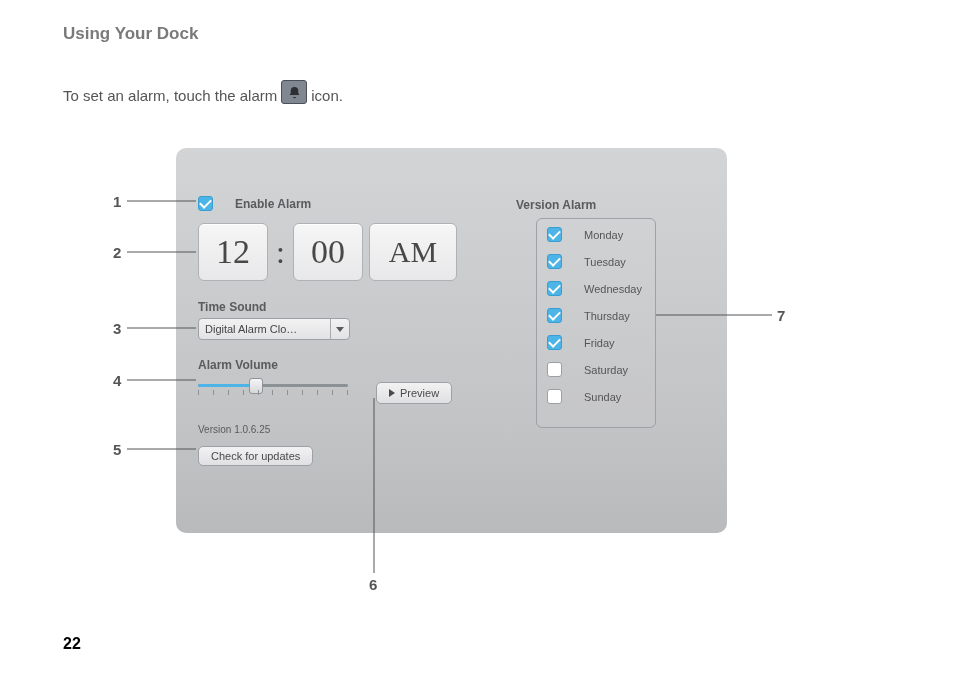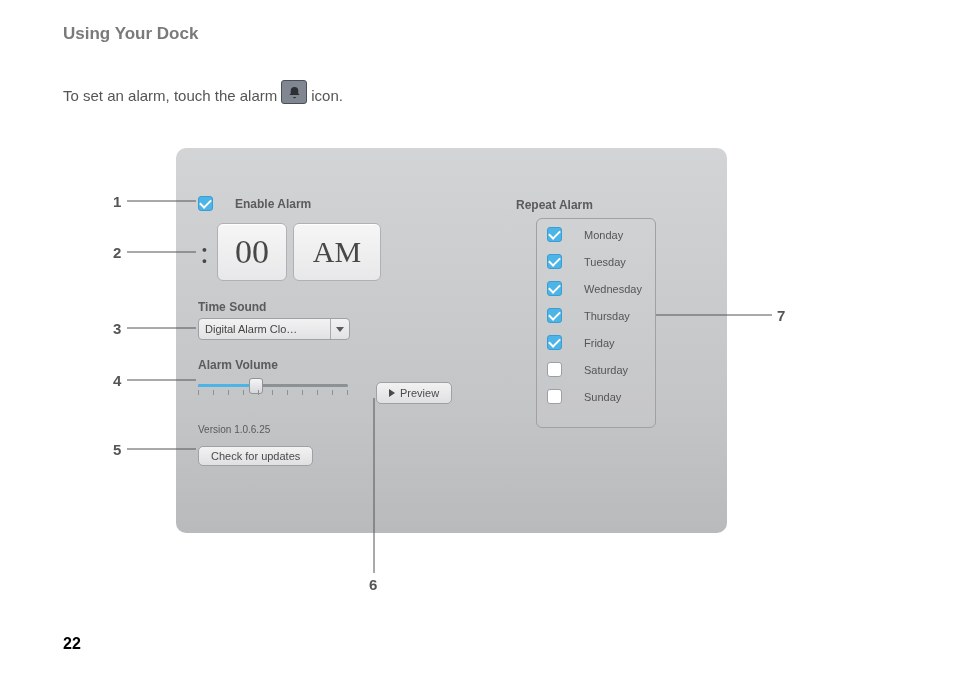--- a/index.html
+++ b/index.html
@@ -339,20 +339,21 @@
 </div>
 
 <div class="dialog">
 
   <div class="row enable">
     <span class="checkbox checked"></span>
     <span class="cb-label">Enable Alarm</span>
   </div>
 
   <div class="time-row">
+    <div class="time-box">12</div>
     <div class="colon">:</div>
     <div class="time-box">00</div>
     <div class="ampm-box">AM</div>
   </div>
 
   <div class="section-label alarm-sound-label">Time Sound</div>
   <div class="dropdown">
     <div class="dd-text">Digital Alarm Clo…</div>
     <div class="dd-arrow">
         <div class="tri-down"></div>
@@ -382,21 +383,21 @@
   <div class="btn preview-btn">
     <span class="tri-right"></span>
     <span>Preview</span>
   </div>
 
   <div class="version">Version 1.0.6.25</div>
   <div class="btn updates-btn">
     <span>Check for updates</span>
   </div>
 
-  <div class="section-label repeat-label">Repeat Alarm</div>
+  <div class="section-label repeat-label">Version Alarm</div>
   <div class="repeat-box" id="repeat-box">
       <div class="row">
         <span class="checkbox checked"></span>
         <span class="cb-label thin">Monday</span>
       </div>
       <div class="row">
         <span class="checkbox checked"></span>
         <span class="cb-label thin">Tuesday</span>
       </div>
       <div class="row">

